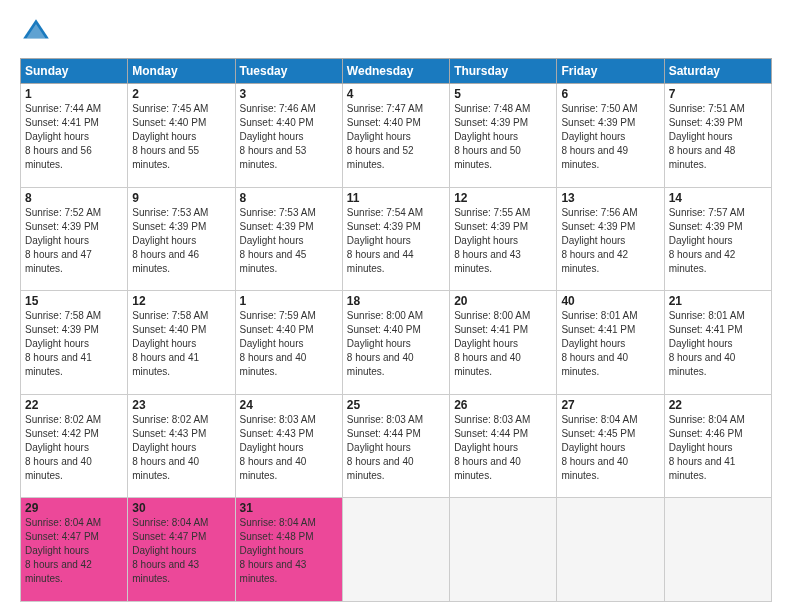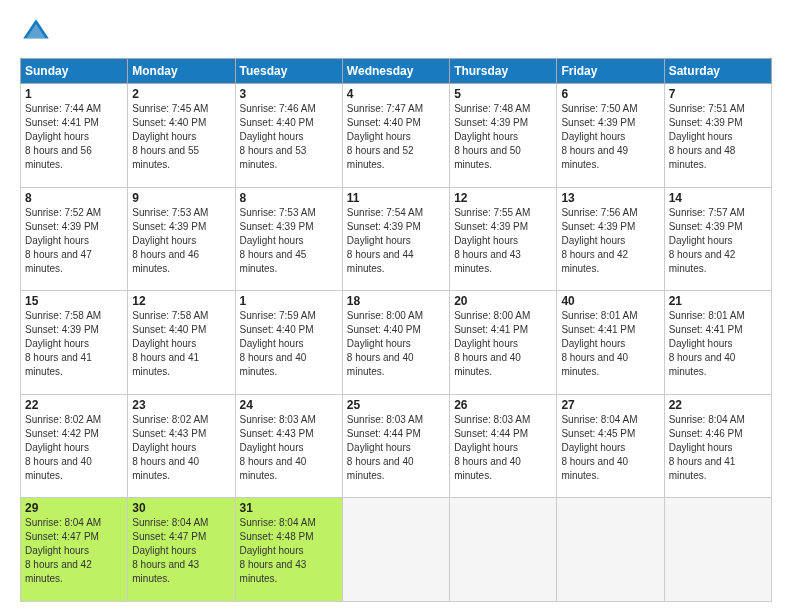--- a/index.html
+++ b/index.html
@@ -78,21 +78,21 @@
     .calendar td {
       border: 1px solid #ccc;
       vertical-align: top;
       padding: 3px 4px;
       font-size: 9.5px;
       color: #333;
       background: #fff;
       height: 82px;
     }
     .calendar tr:last-child td {
-      background: #bef264;
+      background: #ec4899;
     }
     .day-num {
       font-size: 12px;
       font-weight: bold;
       color: #222;
       display: block;
       margin-bottom: 1px;
     }
     .day-info {
       font-size: 10px;

